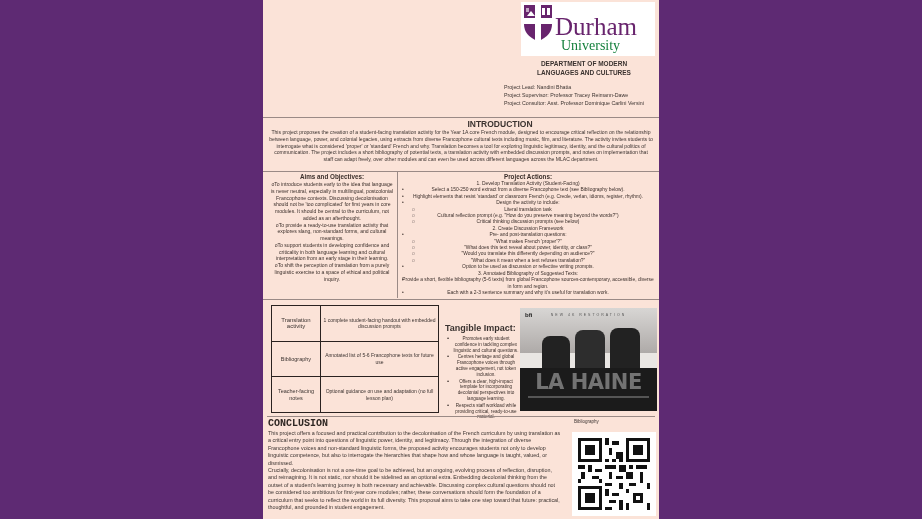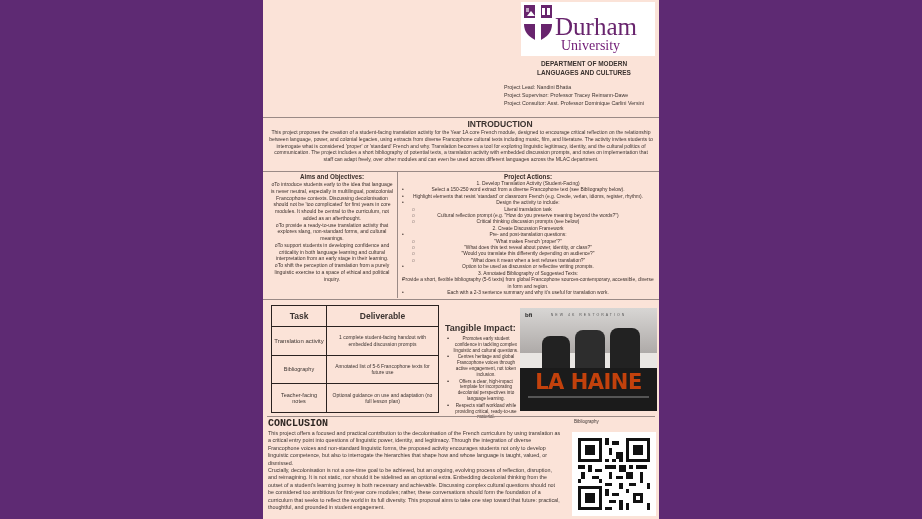--- a/index.html
+++ b/index.html
@@ -2,21 +2,21 @@
 <html><head>
 <meta charset="utf-8">
 <style>
   html,body{margin:0;padding:0;}
   body{width:922px;height:519px;background:#5e2a73;position:relative;overflow:hidden;font-family:"Liberation Sans",sans-serif;}
   .poster{position:absolute;left:263px;top:0;width:396px;height:519px;background:#fbe3d8;color:#3a2e2a;overflow:hidden;}
   .title{position:absolute;left:8px;top:20px;width:250px;font-family:"DejaVu Sans",sans-serif;font-weight:300;font-size:19.5px;line-height:21px;color:#3d3530;letter-spacing:-0.2px;}
   .logo{position:absolute;left:258px;top:2px;width:134px;height:54px;background:#fff;}
   .shield{position:absolute;left:2px;top:2px;width:30px;height:38px;}
   .logo-durham{position:absolute;left:34px;top:12px;font-family:"Liberation Serif",serif;font-size:25px;color:#68246d;line-height:25px;}
-  .logo-univ{position:absolute;left:40px;top:36px;font-family:"Liberation Serif",serif;font-size:14px;color:#701a75;line-height:16px;}
+  .logo-univ{position:absolute;left:40px;top:36px;font-family:"Liberation Serif",serif;font-size:14px;color:#15803d;line-height:16px;}
   .dept{position:absolute;left:262px;top:59px;width:118px;text-align:center;font-size:6.5px;font-weight:bold;line-height:9px;color:#3b3330;}
   .people{position:absolute;left:241px;top:83px;font-size:5.3px;line-height:8px;color:#3b3330;}
   .hr{position:absolute;left:0;width:396px;height:1px;background:#9a8a86;}
   .intro-h{position:absolute;left:0;top:119px;width:474px;text-align:center;font-size:8.5px;font-weight:bold;color:#3b3330;}
   .intro-p{position:absolute;left:6px;top:129px;width:384px;text-align:center;font-size:5.1px;line-height:6.8px;color:#3b3330;}
   .col-div{position:absolute;left:134px;top:172px;width:1px;height:126px;background:#9a8a86;}
   .aims{position:absolute;left:6px;top:173px;width:126px;text-align:center;font-size:5.1px;line-height:6.75px;}
   .aims h3,.actions h3{margin:0;font-size:6.3px;line-height:8px;font-weight:bold;}
   .actions{position:absolute;left:137px;top:173px;width:256px;text-align:center;font-size:4.9px;line-height:6.4px;}
   .actions .ln{position:relative;}
@@ -28,21 +28,21 @@
   .tbl td{font-size:5px;line-height:6.5px;}
   .impact{position:absolute;left:180px;top:307px;width:78px;}
   .impact h3{margin:16px 0 3px 2px;font-size:9px;font-weight:bold;color:#3b3330;}
   .impact ul{margin:0;padding:0;list-style:none;}
   .impact li{position:relative;font-size:4.6px;line-height:5.8px;text-align:center;padding-left:8px;margin-bottom:1px;}
   .impact li:before{content:"\2022";position:absolute;left:4px;top:0;font-size:6px;}
   .film{position:absolute;left:257px;top:308px;width:137px;height:103px;background:#e9e6e3;overflow:hidden;}
   .film-top{position:absolute;left:0;top:0;width:137px;height:45px;background:linear-gradient(#d8d6d4,#aeaaa8);}
   .film-bottom{position:absolute;left:0;top:60px;width:137px;height:43px;background:#1b1b1b;}
   .fig{position:absolute;background:#222;border-radius:8px 8px 2px 2px;}
-  .film-title{position:absolute;left:0;top:62px;width:137px;text-align:center;font-family:"DejaVu Sans",sans-serif;font-weight:bold;font-size:21px;color:#c2410c;letter-spacing:-0.5px;}
+  .film-title{position:absolute;left:0;top:62px;width:137px;text-align:center;font-family:"DejaVu Sans",sans-serif;font-weight:bold;font-size:21px;color:#737373;letter-spacing:-0.5px;}
   .film-tag{position:absolute;left:0;top:5px;width:137px;text-align:center;font-size:3.5px;letter-spacing:2px;color:#555;}
   .bfi{position:absolute;left:5px;top:4px;font-size:6px;font-weight:bold;color:#222;}
   .film-credits{position:absolute;left:8px;top:88px;width:121px;height:2px;background:#555;}
   .concl-hr{position:absolute;left:4px;top:416px;width:388px;height:1px;background:#9a8a86;}
   .concl-h{position:absolute;left:5px;top:418px;font-size:10px;font-weight:bold;color:#2e2622;font-family:Liberation Mono, monospace;}
   .concl-p{position:absolute;left:5px;top:430px;width:294px;font-size:5.35px;line-height:7.4px;color:#3b3330;}
   .biblio-lbl{position:absolute;left:311px;top:419px;font-size:4.5px;color:#3b3330;}
   .qr{position:absolute;left:309px;top:432px;width:84px;height:84px;background:#fff;}
   .qr svg{position:absolute;left:6px;top:6px;}
 </style>
@@ -102,24 +102,20 @@
     <div class="ln"><span class="b2">o</span><span>"What does it mean when a text refuses translation?"</span></div>
     <div class="ln"><span class="b">•</span><span>Option to be used as discussion or reflective writing prompts.</span></div>
     <div class="ln"><span>3. Annotated Bibliography of Suggested Texts:</span></div>
     <div class="ln"><span class="b">•</span><span>Provide a short, flexible bibliography (5-6 texts) from global Francophone sources-contemporary, accessible, diverse in form and region.</span></div>
     <div class="ln"><span class="b">•</span><span>Each with a 2-3 sentence summary and why it's useful for translation work.</span></div>
   </div>
   <div class="hr" style="top:299px"></div>
 
   <table class="tbl">
     <tbody>
-        <tr>
-      <th style="width:50px">Task</th>
-      <th>Deliverable</th>
-    </tr>
     <tr>
       <td style="font-size:6px">Translation activity</td>
       <td>1 complete student-facing handout with embedded discussion prompts</td>
     </tr>
     <tr>
       <td style="font-size:5.5px">Bibliography</td>
       <td>Annotated list of 5-6 Francophone texts for future use</td>
     </tr>
     <tr>
       <td style="font-size:5.5px">Teacher-facing notes</td>

